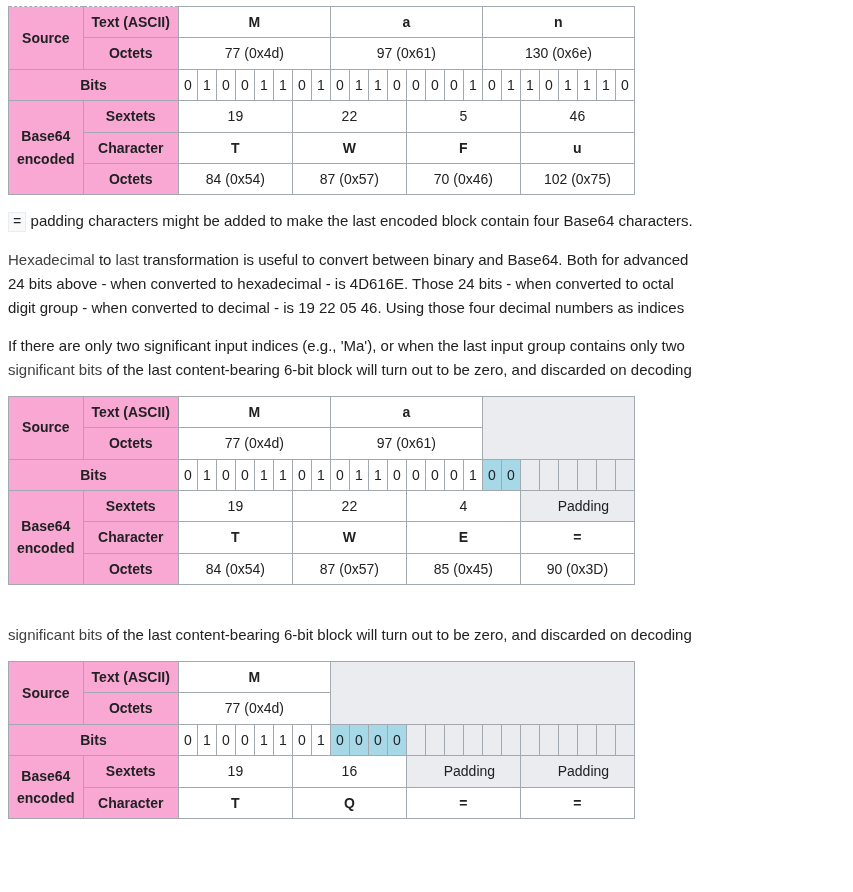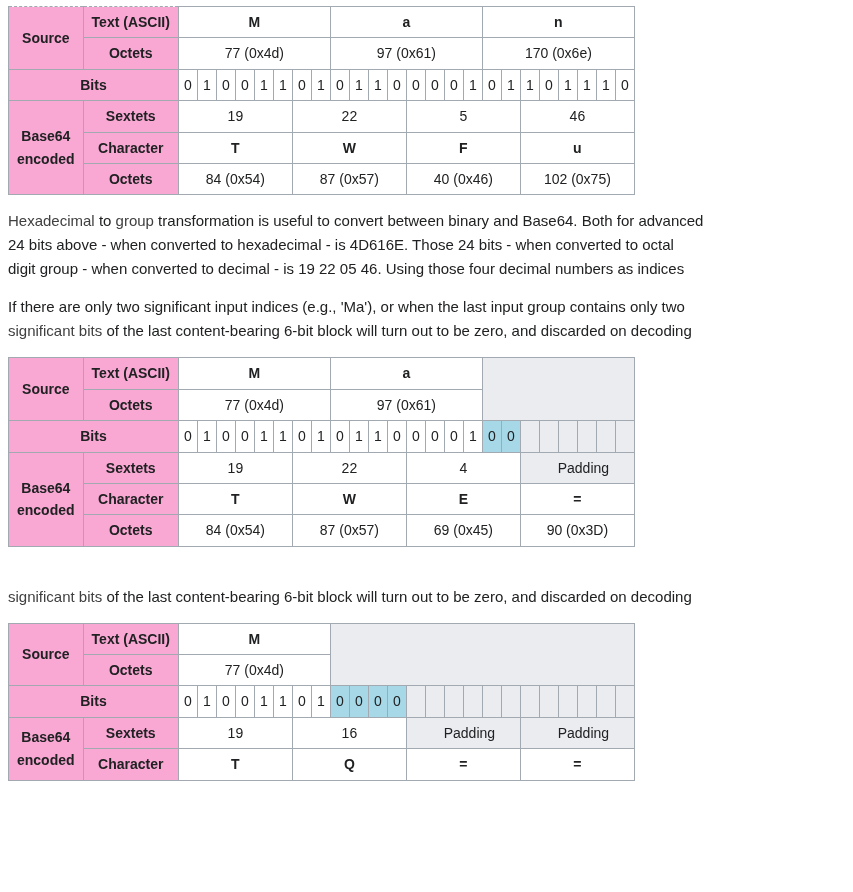--- a/index.html
+++ b/index.html
@@ -58,21 +58,21 @@
     <th rowspan="2">Source</th>
     <th>Text (ASCII)</th>
     <td colspan="8" style="font-weight:700">M</td>
     <td colspan="8" style="font-weight:700">a</td>
     <td colspan="8" style="font-weight:700">n</td>
   </tr>
   <tr>
     <th>Octets</th>
     <td colspan="8">77 (0x4d)</td>
     <td colspan="8">97 (0x61)</td>
-    <td colspan="8">170 (0x6e)</td>
+    <td colspan="8">130 (0x6e)</td>
   </tr>
   <tr>
     <th colspan="2">Bits</th>
     <td class="bit">0</td>
     <td class="bit">1</td>
     <td class="bit">0</td>
     <td class="bit">0</td>
     <td class="bit">1</td>
     <td class="bit">1</td>
     <td class="bit">0</td>
@@ -106,29 +106,32 @@
     <th>Character</th>
     <td colspan="6" style="font-weight:700">T</td>
     <td colspan="6" style="font-weight:700">W</td>
     <td colspan="6" style="font-weight:700">F</td>
     <td colspan="6" style="font-weight:700">u</td>
   </tr>
   <tr>
     <th>Octets</th>
     <td colspan="6">84 (0x54)</td>
     <td colspan="6">87 (0x57)</td>
-    <td colspan="6">40 (0x46)</td>
+    <td colspan="6">70 (0x46)</td>
     <td colspan="6">102 (0x75)</td>
   </tr>
 </tbody>
     </table>
 
-
-<p>
-  <a href="#">Hexadecimal</a><span> to </span><a href="#">group</a><span> transformation is useful to convert between binary and Base64. Both for advanced</span><br>
+<p>
+  <span class="codechar">=</span><span> padding characters might be added to make the last encoded block contain four Base64 characters.</span>
+</p>
+
+<p>
+  <a href="#">Hexadecimal</a><span> to </span><a href="#">last</a><span> transformation is useful to convert between binary and Base64. Both for advanced</span><br>
   <span>24 bits above - when converted to hexadecimal - is 4D616E. Those 24 bits - when converted to octal </span><br>
   <span>digit group - when converted to decimal - is 19 22 05 46. Using those four decimal numbers as indices</span>
 </p>
 
 <p>
   <span>If there are only two significant input indices (e.g., 'Ma'), or when the last input group contains only two</span><br>
   <a href="#">significant bits</a><span> of the last content-bearing 6-bit block will turn out to be zero, and discarded on decoding</span>
 </p>
 
 <table>
@@ -184,21 +187,21 @@
     <th>Character</th>
     <td colspan="6" style="font-weight:700">T</td>
     <td colspan="6" style="font-weight:700">W</td>
     <td colspan="6" style="font-weight:700">E</td>
     <td colspan="6" style="font-weight:700">=</td>
   </tr>
   <tr>
     <th>Octets</th>
     <td colspan="6">84 (0x54)</td>
     <td colspan="6">87 (0x57)</td>
-    <td colspan="6">69 (0x45)</td>
+    <td colspan="6">85 (0x45)</td>
     <td colspan="6">90 (0x3D)</td>
   </tr>
 </tbody>
     </table>
 
 <p>
   <br>
   <a href="#">significant bits</a><span> of the last content-bearing 6-bit block will turn out to be zero, and discarded on decoding</span>
 </p>
 

